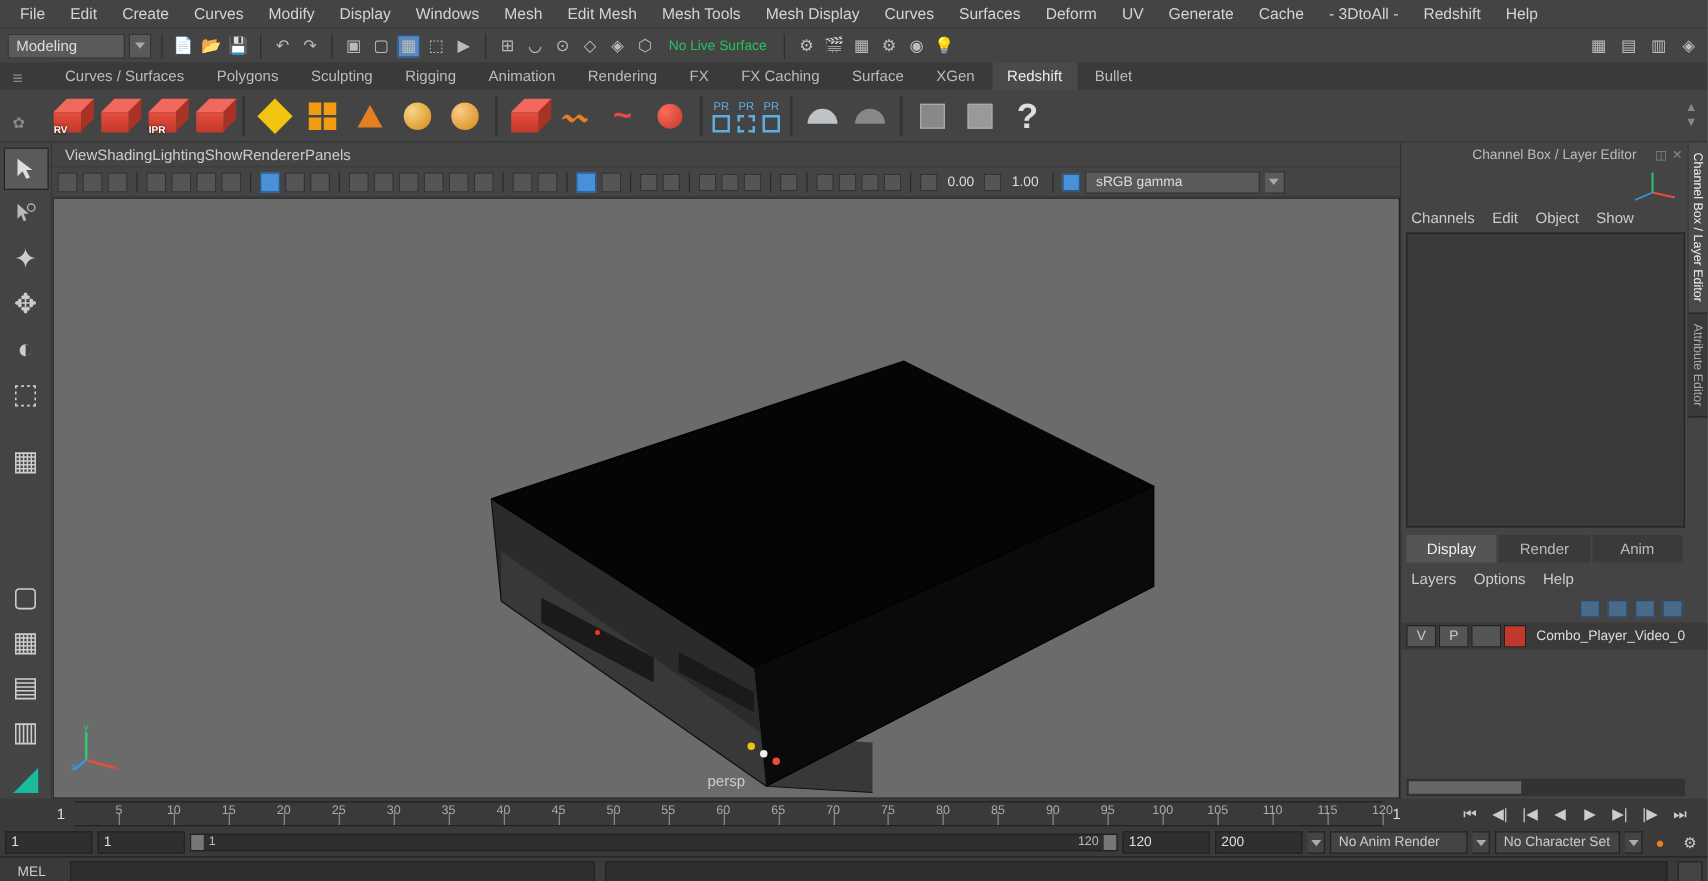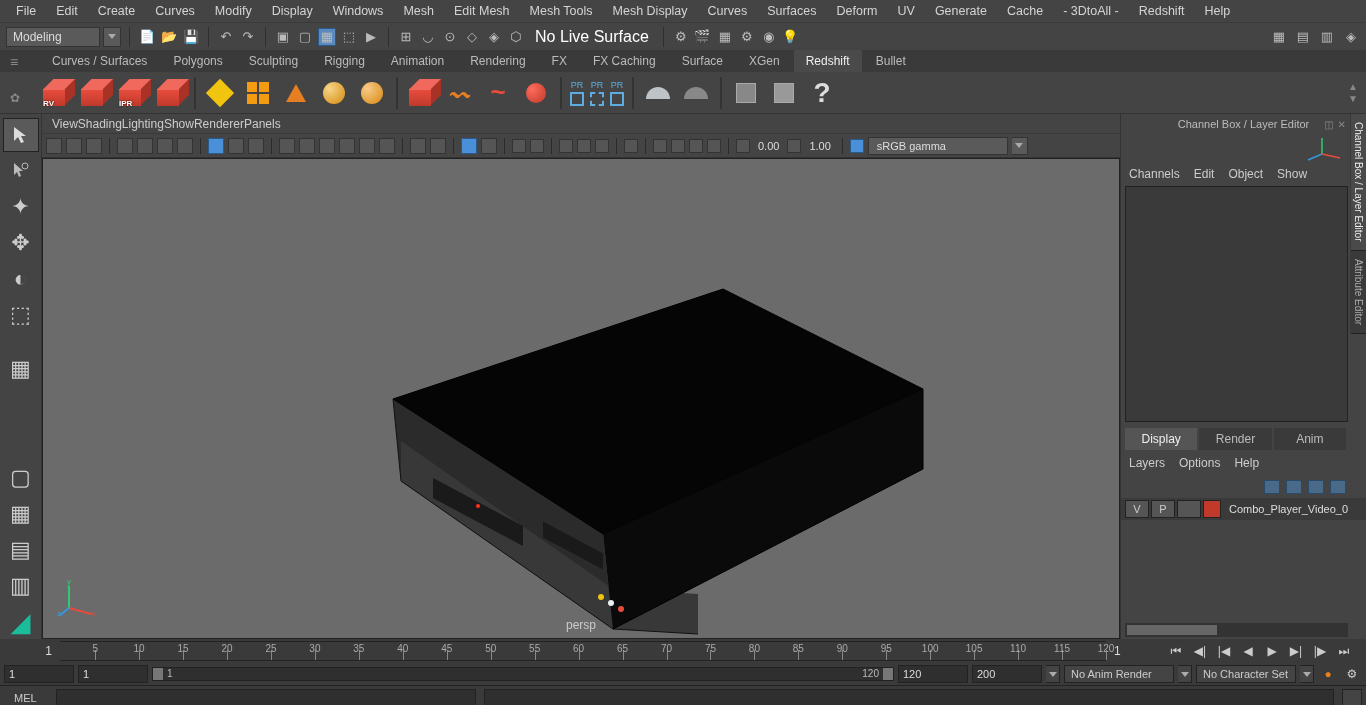--- a/index.html
+++ b/index.html
@@ -8,21 +8,21 @@
   
   .menubar { height: 22px; background: #444444; display: flex; align-items: center; padding: 0 6px; gap: 0; }
   .menubar .mi { padding: 4px 10px; color: #d4d4d4; cursor: default; font-size: 12.5px; }
 
   
   .toolbar1 { height: 28px; background: #444444; display:flex; align-items:center; padding: 0 6px; gap:4px; border-top:1px solid #3a3a3a;}
   .workspace-dd { width: 94px; height:20px; background:#5a5a5a; border:1px solid #333; display:flex; align-items:center; padding:0 6px; font-size:12px; color:#ddd;}
   .dd-arrow { width:18px; height:20px; background:#5a5a5a; border:1px solid #333; display:flex; align-items:center; justify-content:center; margin-left:-1px;}
   .sep { width:1px; height:20px; background:#2f2f2f; margin:0 4px;}
   .tb-icon { width:18px; height:18px; display:flex; align-items:center; justify-content:center; color:#bbb; font-size:13px;}
-  .no-live { color:#ffffff; font-size:16px; padding:0 6px;text-align:right;}
+  .no-live { color:#22c55e; font-size:11px; padding:0 6px;text-align:right;}
   .right-group { margin-left:auto; display:flex; gap:6px; align-items:center;}
 
   
   .shelftabs { height: 22px; background: #3a3a3a; display:flex; align-items:flex-end; padding-left: 40px; gap:2px; position:relative;}
   .shelftabs .st { padding: 4px 12px; color:#bbb; font-size:12px; background:#3a3a3a; cursor:default;}
   .shelftabs .st.active { background:#4a4a4a; color:#eee;}
   .shelf-handle { position:absolute; left:10px; top:4px; color:#888; font-size:14px;}
 
   
   .shelf { height: 42px; background: #444444; display:flex; align-items:center; padding:0 6px 0 40px; gap:6px; position:relative; border-bottom:1px solid #333;}

